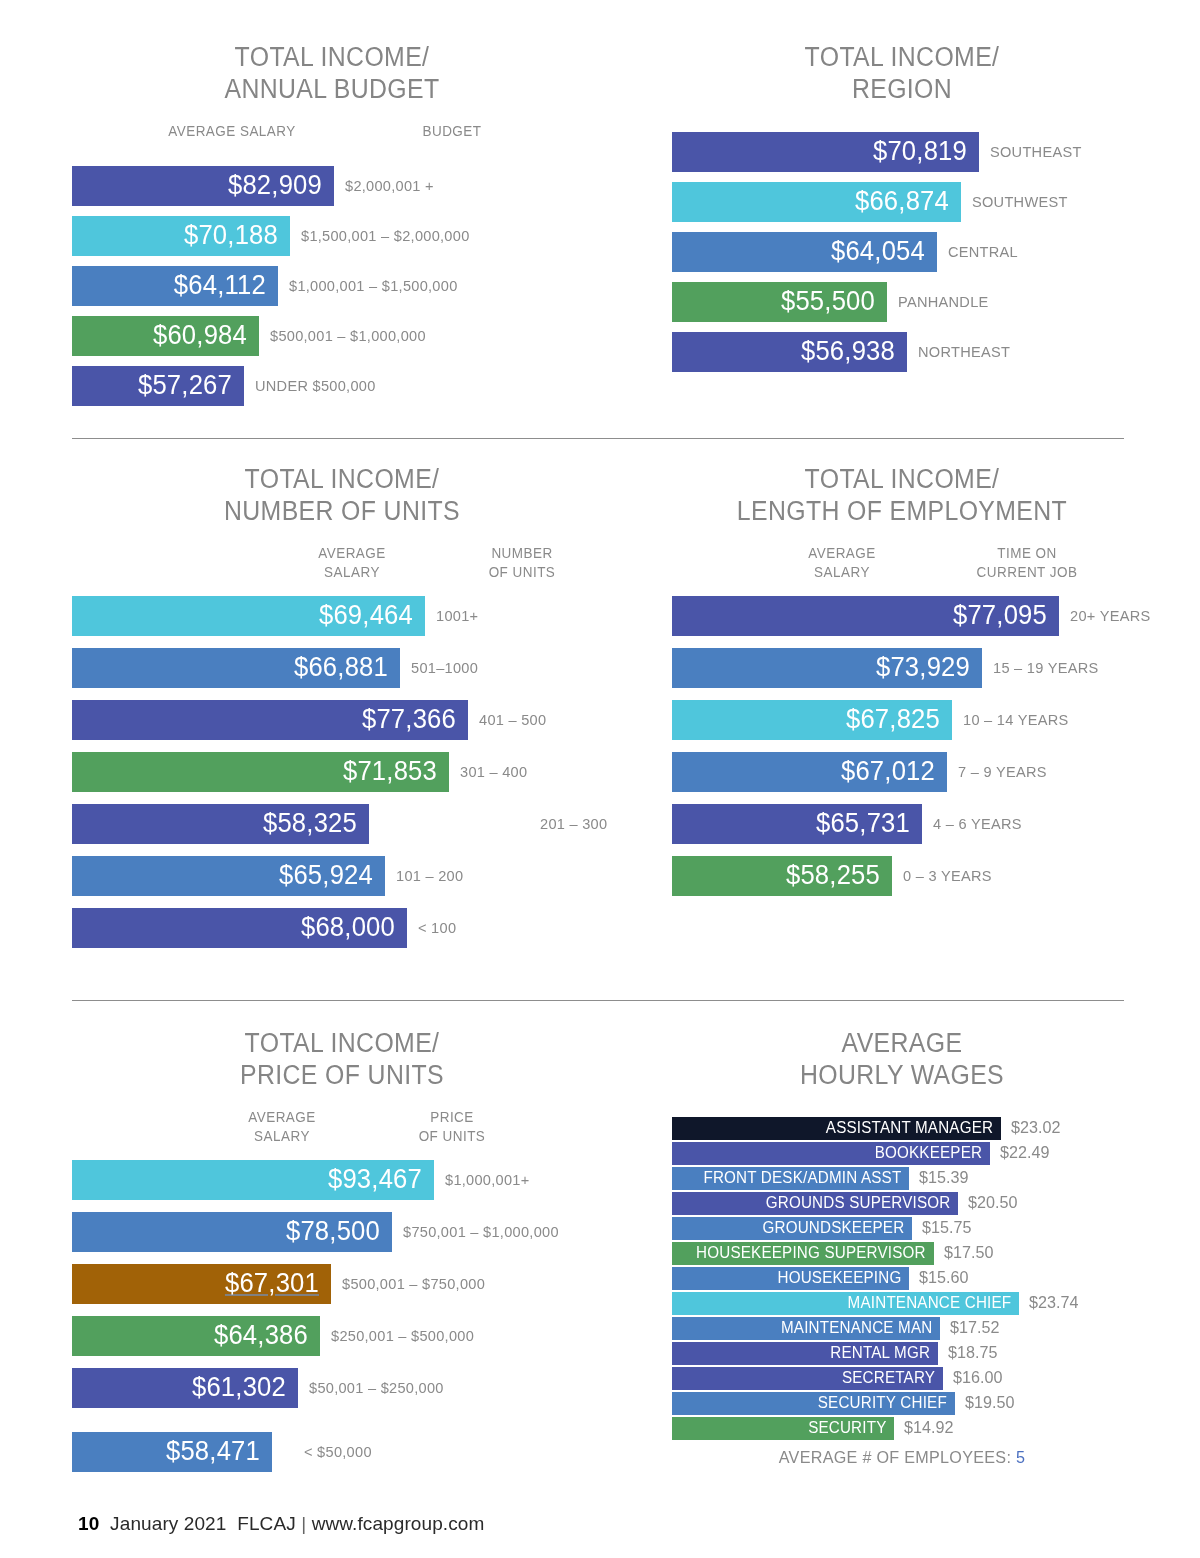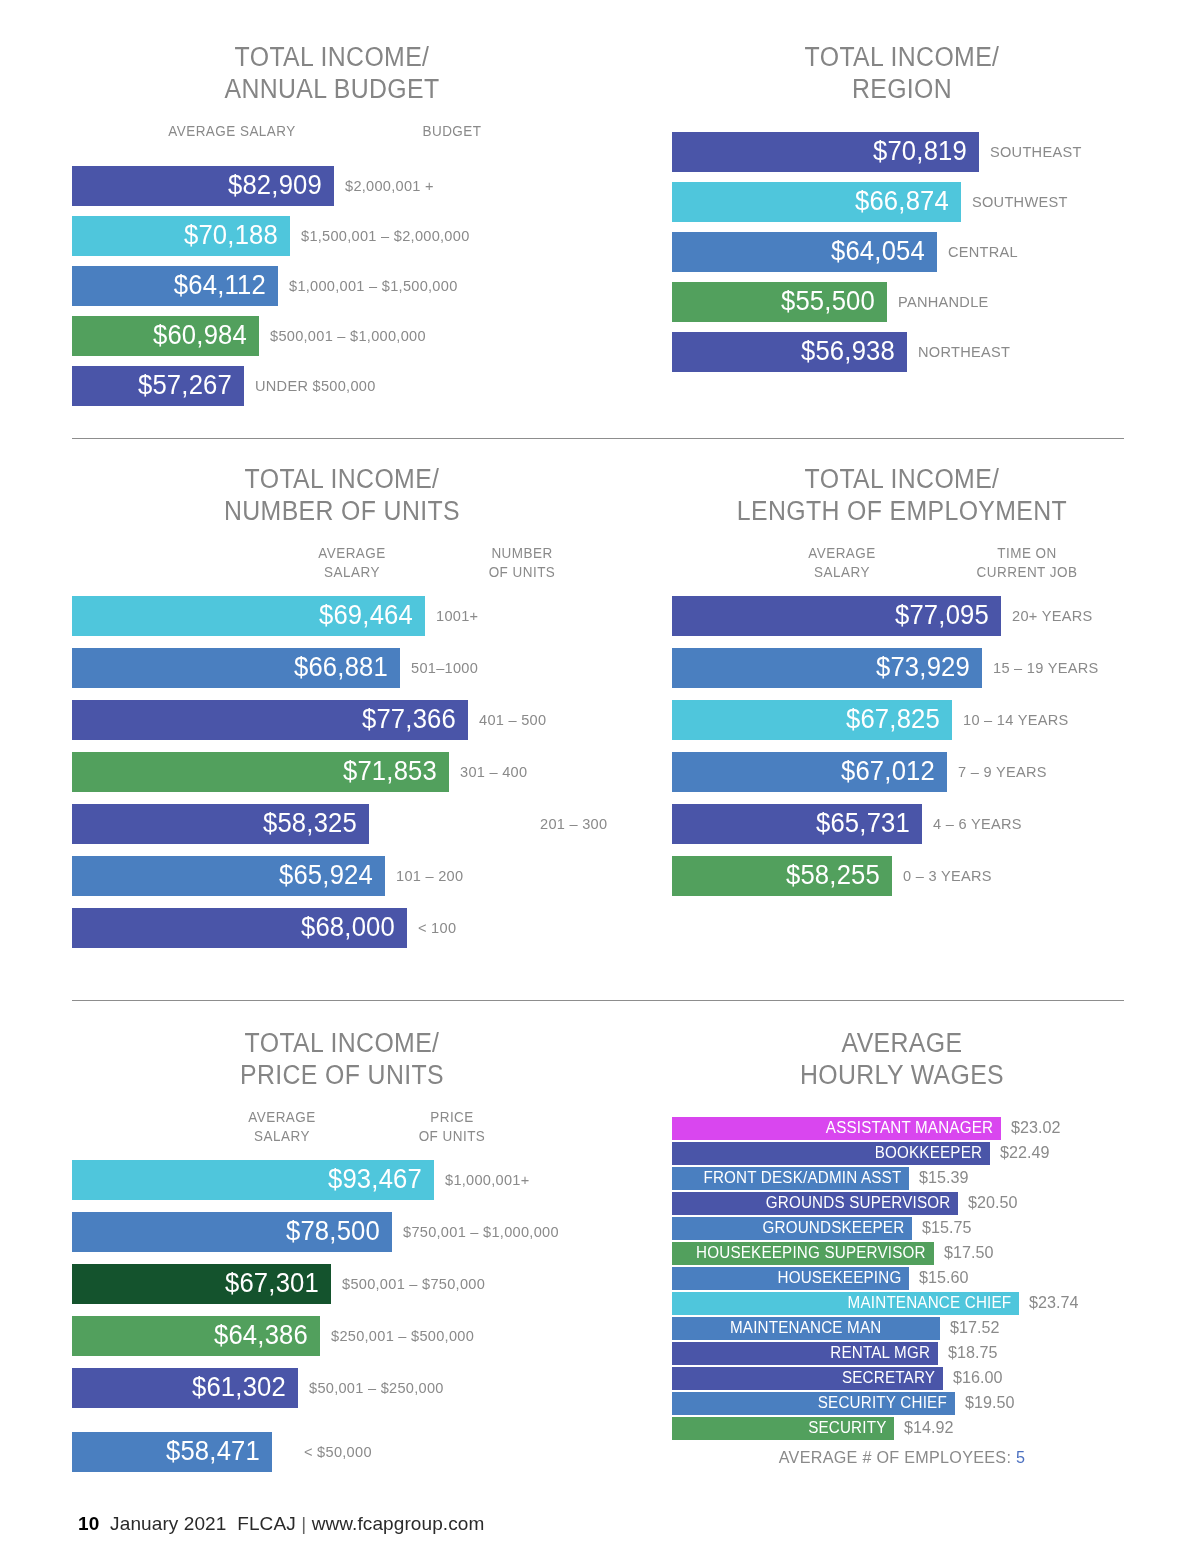--- a/index.html
+++ b/index.html
@@ -214,21 +214,21 @@
     <div class="chart-title">TOTAL INCOME/
 LENGTH OF EMPLOYMENT</div>
     <div class="col-heads" style="height:50px;">
       <div class="col-head" style="left:90px;top:0;width:160px;">AVERAGE
 SALARY</div>
       <div class="col-head" style="left:265px;top:0;width:180px;">TIME ON
 CURRENT JOB</div>
     </div>
     <div class="rows" id="rows-3">
         <div class="row" style="margin-bottom: 12px;">
-          <div class="bar" style="width: 329px; background: rgb(74, 85, 168);">
+          <div class="bar" style="width: 387px; background: rgb(74, 85, 168);">
             <span class="bar-val">$77,095</span>
           </div>
           <span class="row-label">20+ YEARS</span>
         </div>
         <div class="row" style="margin-bottom: 12px;">
           <div class="bar" style="width: 310px; background: rgb(74, 127, 192); justify-content: flex-end;">
             <span class="bar-val">$73,929</span>
           </div>
           <span class="row-label">15 – 19 YEARS</span>
         </div>
@@ -277,21 +277,21 @@
           </div>
           <span class="row-label">$1,000,001+</span>
         </div>
         <div class="row" style="margin-bottom: 12px;">
           <div class="bar" style="width: 320px; background: rgb(74, 127, 192);">
             <span class="bar-val">$78,500</span>
           </div>
           <span class="row-label">$750,001 – $1,000,000</span>
         </div>
         <div class="row" style="margin-bottom: 12px;">
-          <div class="bar" style="width: 259px; background: #14532d;">
+          <div class="bar" style="width: 259px; background: #a16207; text-decoration: underline;">
             <span class="bar-val">$67,301</span>
           </div>
           <span class="row-label">$500,001 – $750,000</span>
         </div>
         <div class="row" style="margin-bottom: 12px;">
           <div class="bar" style="width: 248px; background: rgb(82, 160, 93);">
             <span class="bar-val">$64,386</span>
           </div>
           <span class="row-label">$250,001 – $500,000</span>
         </div>
@@ -309,21 +309,21 @@
         </div>
       </div>
   </div>
 
   <div class="panel" style="left:672px;top:1020px;width:460px;">
     <div class="chart-title">AVERAGE
 HOURLY WAGES</div>
     <div style="height:22px;"></div>
     <div class="rows" id="rows-5">
         <div class="hrow">
-          <div class="hbar" style="width: 329px; background: #d946ef;">
+          <div class="hbar" style="width: 329px; background: #0f172a;">
             <span class="hbar-label">ASSISTANT MANAGER</span>
           </div>
           <span class="hrate">$23.02</span>
         </div>
         <div class="hrow">
           <div class="hbar" style="width: 318px; background: rgb(74, 85, 168);">
             <span class="hbar-label">BOOKKEEPER</span>
           </div>
           <span class="hrate">$22.49</span>
         </div>
@@ -357,21 +357,21 @@
           </div>
           <span class="hrate">$15.60</span>
         </div>
         <div class="hrow">
           <div class="hbar" style="width: 347px; background: rgb(79, 198, 220);">
             <span class="hbar-label">MAINTENANCE CHIEF</span>
           </div>
           <span class="hrate">$23.74</span>
         </div>
         <div class="hrow">
-          <div class="hbar" style="width: 268px; background: rgb(74, 127, 192); justify-content: center;">
+          <div class="hbar" style="width: 268px; background: rgb(74, 127, 192);">
             <span class="hbar-label">MAINTENANCE MAN</span>
           </div>
           <span class="hrate">$17.52</span>
         </div>
         <div class="hrow">
           <div class="hbar" style="width: 266px; background: rgb(74, 85, 168);">
             <span class="hbar-label">RENTAL MGR</span>
           </div>
           <span class="hrate">$18.75</span>
         </div>

